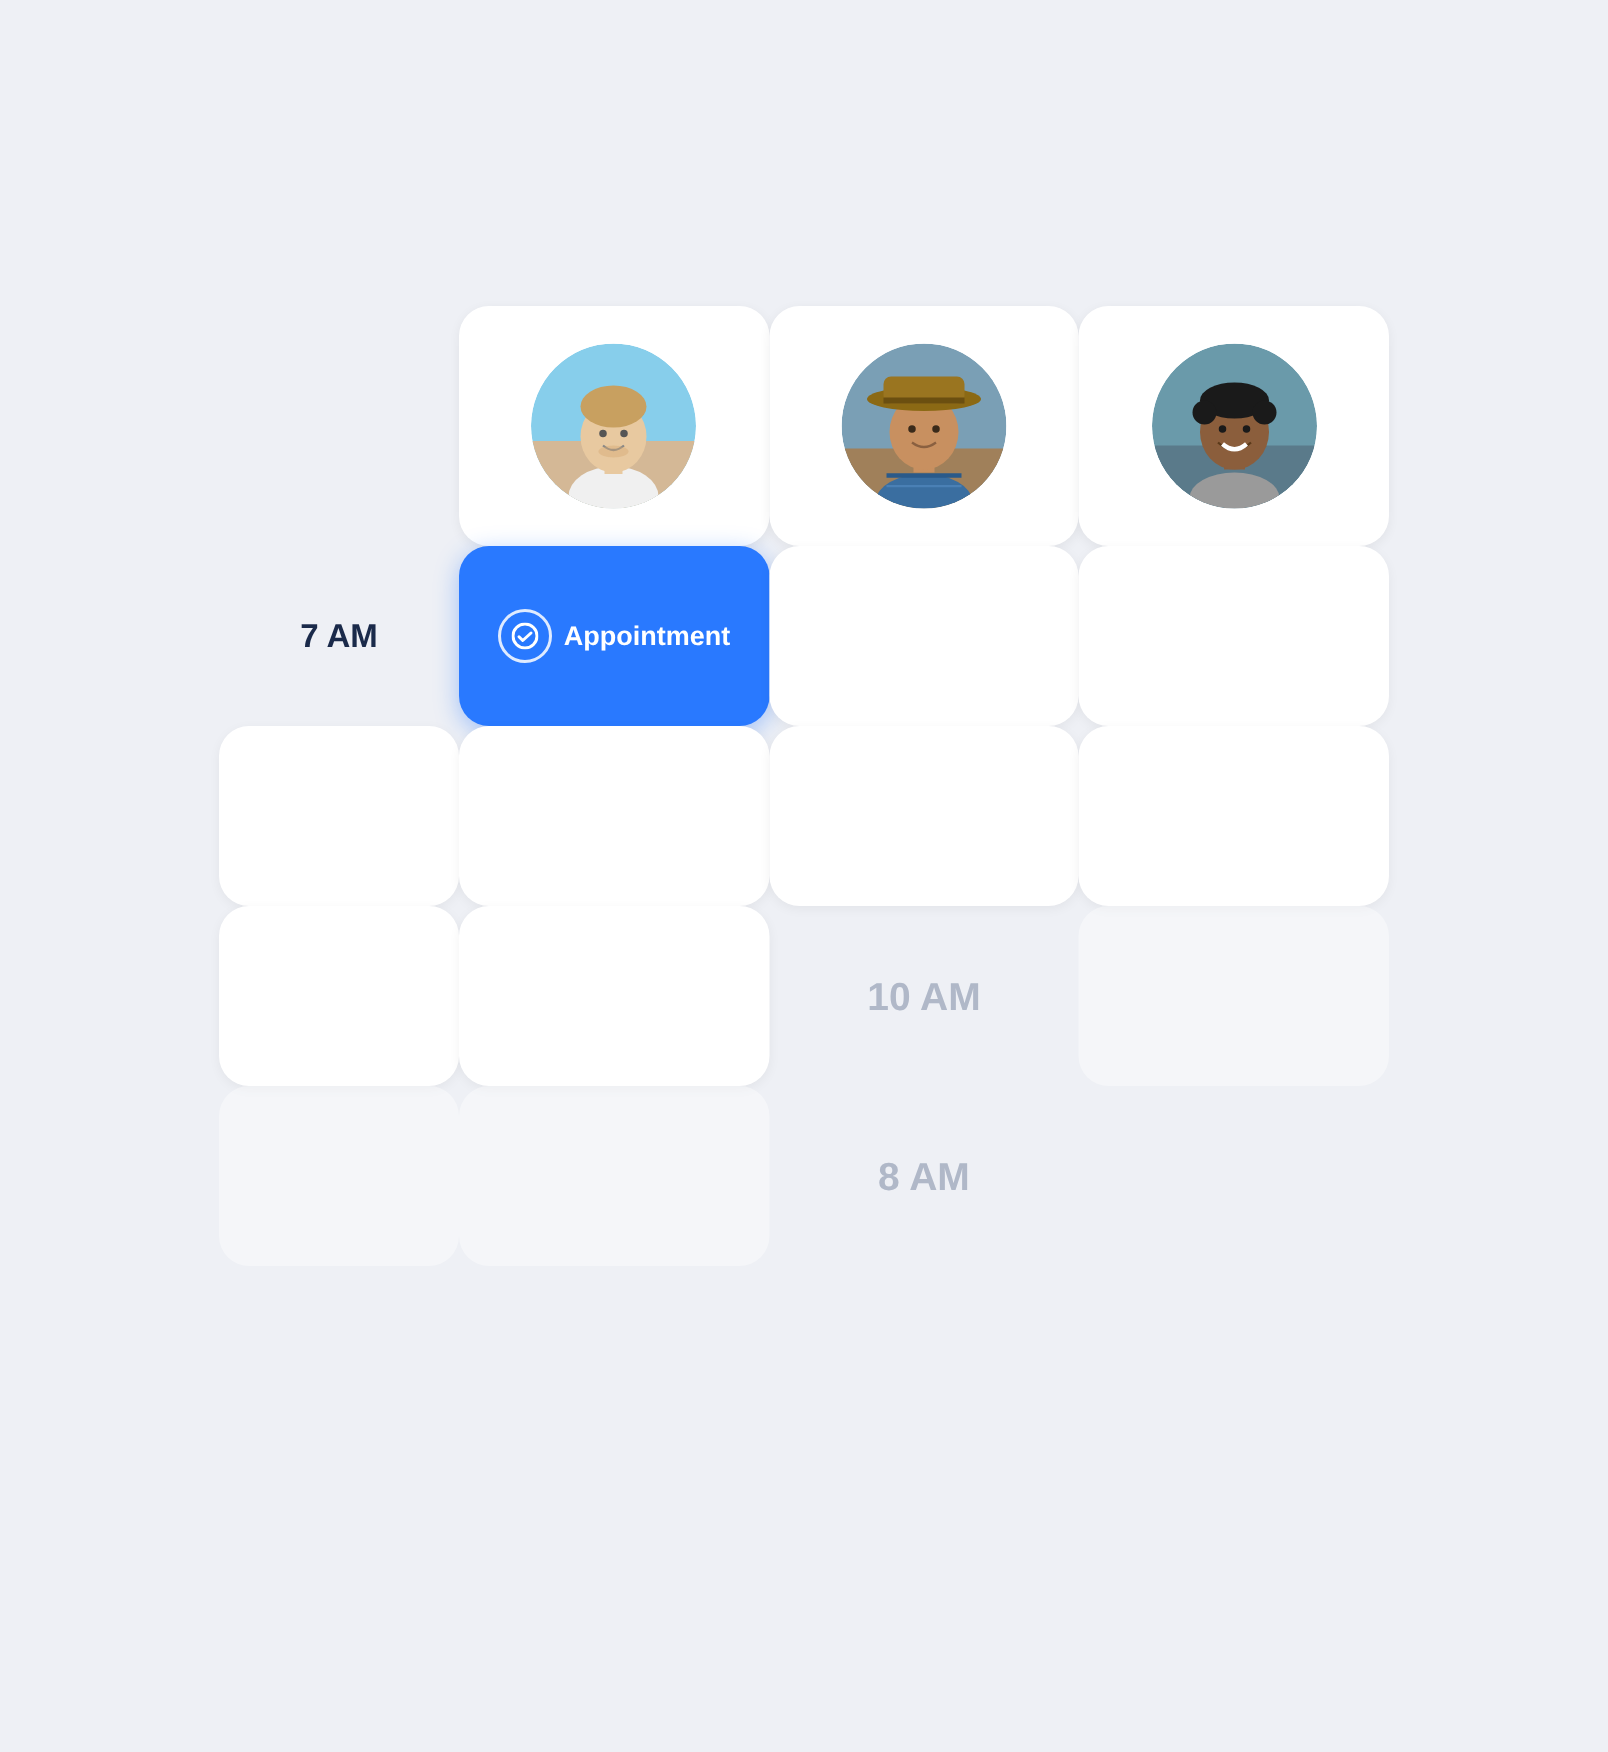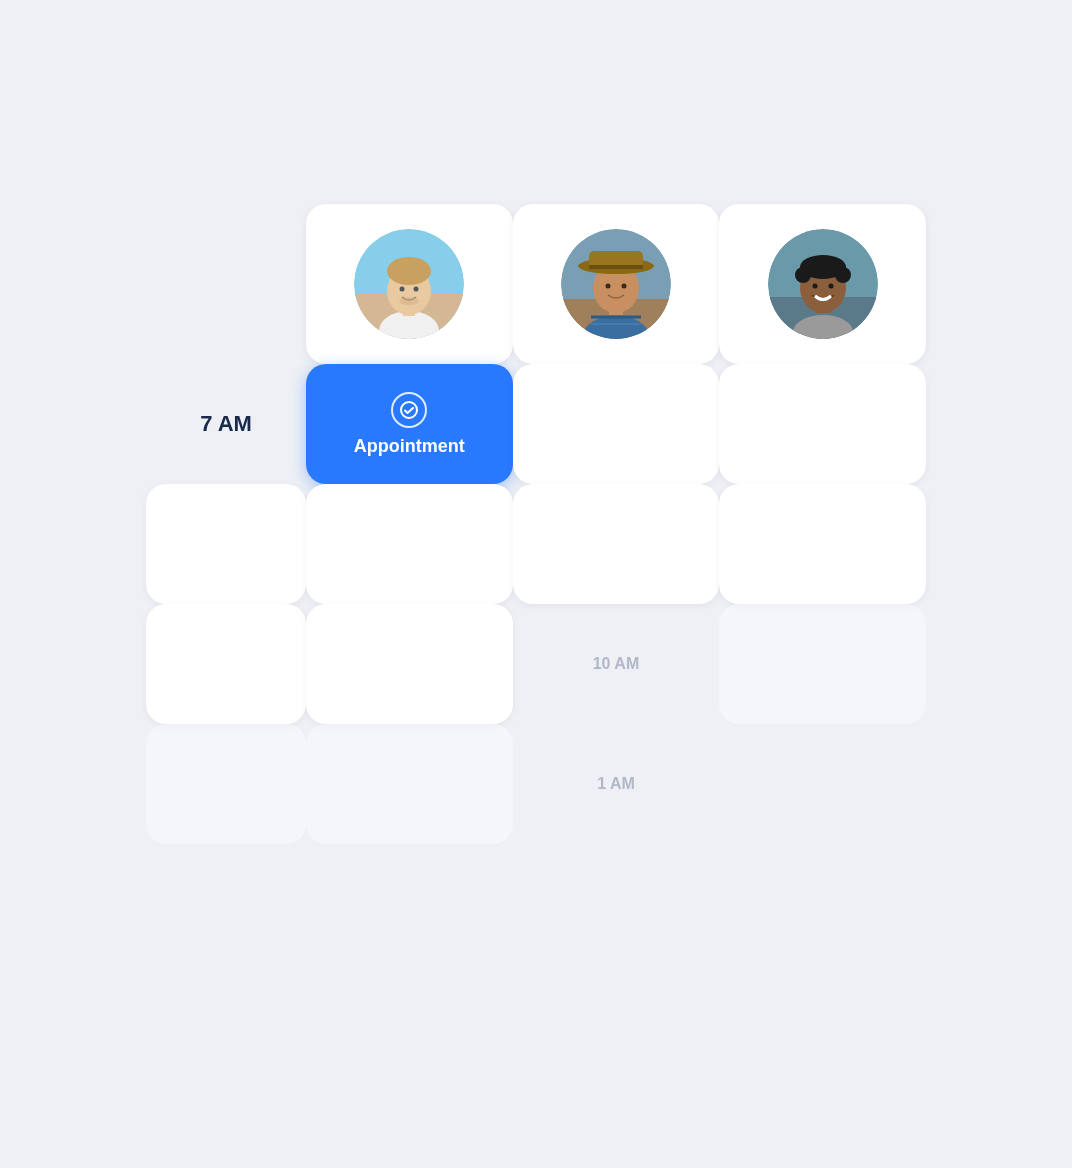--- a/index.html
+++ b/index.html
@@ -65,40 +65,40 @@
       height: 120px;
     }
 
     .time-label {
       font-size: 22px;
       font-weight: 700;
       color: #1a2a4a;
     }
 
     .time-label-faded {
-      font-size: 16px;
+      font-size: 26px;
       font-weight: 700;
       color: #b0b8c8;
     }
 
     
     .slot-cell {
       background: #ffffff;
       border-radius: 20px;
       height: 120px;
       box-shadow: 0 2px 8px rgba(0,0,0,0.05);
     }
 
     
     .appointment-cell {
       background: #2979ff;
       border-radius: 20px;
       height: 120px;
       display: flex;
-      flex-direction: column;
+      flex-direction: row;
       align-items: center;
       justify-content: center;
       gap: 8px;
       box-shadow: 0 4px 16px rgba(41, 121, 255, 0.4);
     }
 
     .appointment-check {
       width: 36px;
       height: 36px;
       border-radius: 50%;
@@ -254,20 +254,20 @@
     <div class="slot-cell"></div>
 
     <div class="time-cell">
       <span class="time-label-faded">10 AM</span>
     </div>
     <div class="slot-cell-faded"></div>
     <div class="slot-cell-faded"></div>
     <div class="slot-cell-faded"></div>
 
     <div class="time-cell">
-      <span class="time-label-faded">1 AM</span>
+      <span class="time-label-faded">8 AM</span>
     </div>
     <div style="height:120px;"></div>
     <div style="height:120px;"></div>
     <div style="height:120px;"></div>
 
   </div>
 </div>
 
 </body></html>

